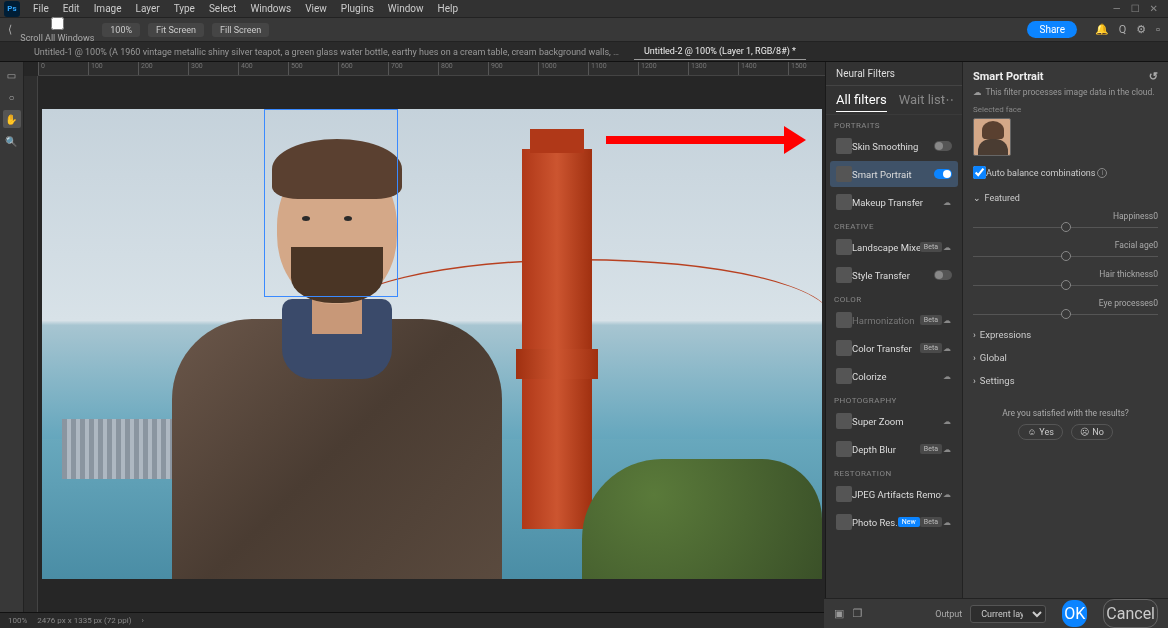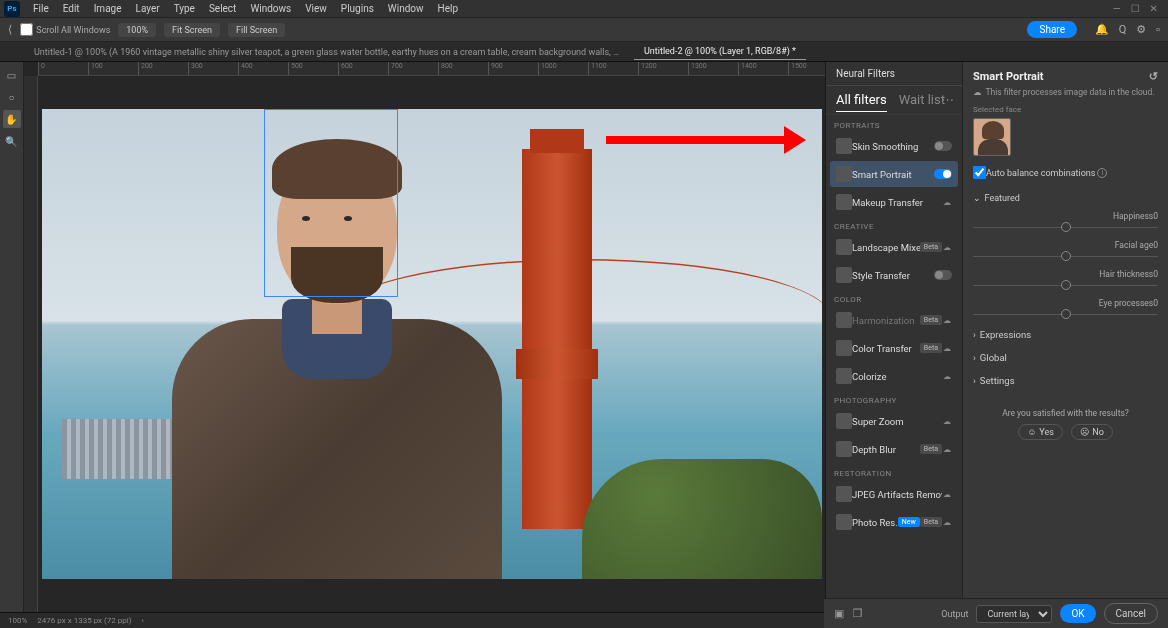--- a/index.html
+++ b/index.html
@@ -6,21 +6,21 @@
 body { background: #323232; color: #ccc; font-size: 11px; width: 1168px; height: 628px; overflow: hidden; position: relative; }
 
 .menubar { height: 18px; background: #323232; display: flex; align-items: center; padding: 0 4px; border-bottom: 1px solid #222; }
 .menubar .logo { width: 16px; height: 16px; background:#001e36; border-radius:3px; display:flex;align-items:center;justify-content:center;color:#31a8ff;font-size:8px;font-weight:bold; margin-right:6px;}
 .menubar .mitem { padding: 2px 7px; font-size:10px; cursor:pointer; }
 .menubar .right { margin-left:auto; display:flex; gap:10px; padding-right:6px; }
 .menubar .right span{font-size:10px;color:#888;}
 
 .optionsbar { height: 24px; background: #383838; display:flex; align-items:center; padding:0 8px; gap:8px; border-bottom:1px solid #222;}
 .optionsbar .chip{background:#454545;padding:2px 8px;border-radius:3px;font-size:9px;color:#ccc;}
-.optionsbar .check{display:flex;align-items:center;gap:3px;font-size:9px;color:#aaa;}
+.optionsbar .check{display:flex;align-items:center;gap:3px;font-size:9px;color:#aaa;flex-direction:column;}
 .optionsbar .share{margin-left:auto;background:#0b84ff;color:white;padding:3px 12px;border-radius:10px;font-size:10px;cursor:pointer;}
 .optionsbar .righticons{display:flex;gap:10px;margin-left:10px;color:#aaa;}
 .optionsbar .righticons span{font-size:11px;}
 
 .tabbar{height:20px;background:#2a2a2a;display:flex;align-items:center;padding-left:24px;border-bottom:1px solid #111;}
 .tabbar .tab{padding:3px 10px;font-size:9px;color:#999;max-width:610px;white-space:nowrap;overflow:hidden;text-overflow:ellipsis;cursor:pointer;}
 .tabbar .tab.active{color:#eee;border-bottom:1px solid #999;}
 
 .workspace{position:absolute;top:62px;left:0;right:0;bottom:16px;display:flex;}
 .tools{width:24px;background:#383838;border-right:1px solid #222;display:flex;flex-direction:column;align-items:center;padding-top:4px;gap:4px;}
@@ -91,21 +91,21 @@
 .settings .collapsed{font-size:9.5px;color:#ccc;padding:6px 0;display:flex;align-items:center;gap:4px;cursor:pointer;}
 .settings .satisfied{text-align:center;font-size:8.5px;color:#aaa;margin-top:16px;}
 .settings .satbtns{display:flex;justify-content:center;gap:8px;margin-top:6px;}
 .settings .satbtns .b{border:1px solid #555;border-radius:9px;padding:2px 8px;font-size:9px;color:#ccc;display:flex;gap:3px;align-items:center;cursor:pointer;}
 
 .footer{position:absolute;left:824px;right:0;bottom:0;height:30px;background:#383838;border-top:1px solid #222;display:flex;align-items:center;padding:0 10px;gap:8px;}
 .footer .ficon{color:#999;font-size:11px;cursor:pointer;}
 .footer .spacer{flex:1;}
 .footer .outlbl{font-size:9px;color:#aaa;}
 .footer select{background:#2e2e2e;color:#ccc;border:1px solid #555;font-size:9px;padding:2px 6px;border-radius:3px;width:76px;}
-.footer .btn{padding:4px 11px;border-radius:11px;font-size:10px;cursor:pointer;}
+.footer .btn{padding:4px 2px;border-radius:11px;font-size:16px;cursor:pointer;margin-left:8px;}
 .footer .btn.ok{background:#0b84ff;color:white;}
 .footer .btn.cancel{border:1px solid #666;color:#ccc;}
 
 .statusbar{position:absolute;bottom:0;left:0;width:824px;height:16px;background:#2a2a2a;display:flex;align-items:center;padding:0 8px;font-size:8px;color:#888;gap:10px;border-top:1px solid #111;}
 
 .arrow{position:absolute;top:130px;left:606px;width:200px;height:20px;z-index:200;pointer-events:none;}
 .arrow-line{position:absolute;top:6px;left:0;width:180px;height:8px;background:red;}
 .arrow-head{position:absolute;top:-4px;right:0;width:0;height:0;border-left:22px solid red;border-top:14px solid transparent;border-bottom:14px solid transparent;}
 </style>
 </head>

